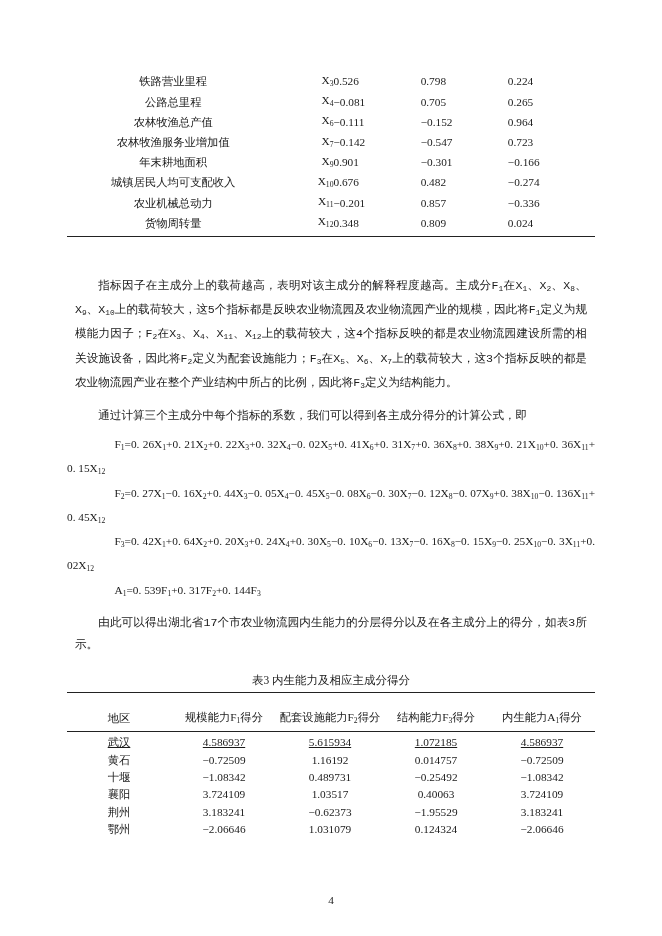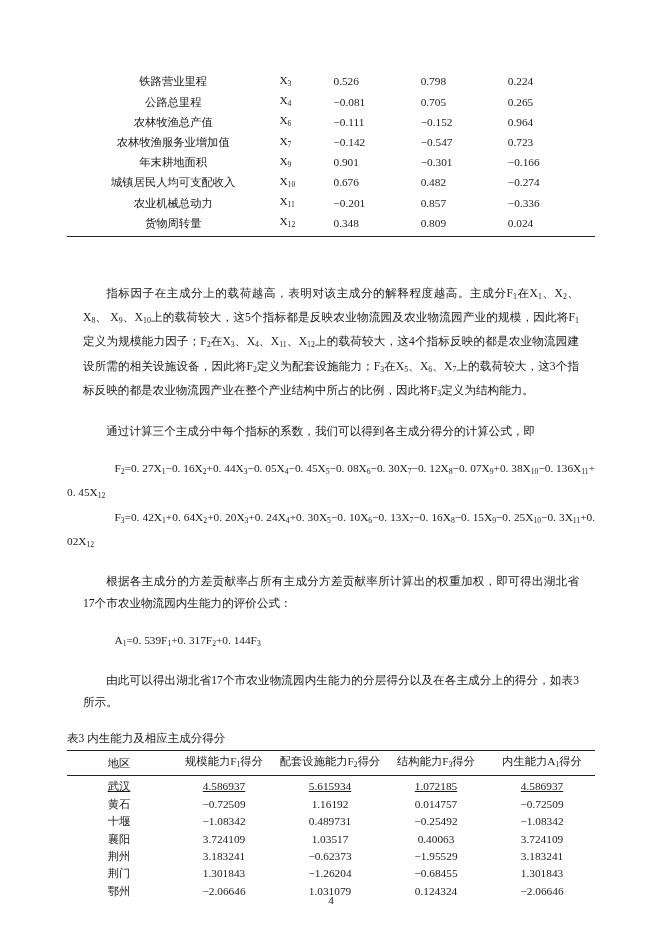--- a/index.html
+++ b/index.html
@@ -38,70 +38,71 @@
   }
   .tbl-cont td {
     font-size: 11.3px;
     line-height: 17.3px;
     padding: 0;
     height: 17.3px;
     vertical-align: middle;
     white-space: nowrap;
   }
   .tbl-cont .c-label { width: 212px; text-align: center; }
-  .tbl-cont .c-code  { width: 54px;  text-align: left; }
+  .tbl-cont .c-code  { width: 54px;  text-align: right; }
   .tbl-cont .c-num   { width: 87px;  text-align: left; }
   .tbl-cont tr.last td { border-bottom: 1.1px solid #222; padding-bottom: 2px; }
 
   sub { font-size: 0.68em; vertical-align: -0.25em; }
 
   
   p.para {
     font-size: 11.6px;
     line-height: 21.4px;
-    margin: 16px;
+    margin: 8px;
     text-align: justify;
     text-justify: inter-ideograph;
     text-indent: 2em;
+    font-family: Liberation Mono, monospace;
   }
   .gap-before-text { height: 30px; }
 
   p.formula {
     font-size: 11.3px;
     line-height: 21.4px;
     margin: 0;
     text-indent: 4.2em;
     word-break: break-all;
     text-align: justify;
   }
 
   
   .tbl3-wrap { margin-top: 16px; }
   .tbl3-caption {
-    text-align: left;
+    text-align: center;
     font-size: 11.5px;
     line-height: 19px;
     margin-bottom: 2px;
   }
   table.tbl3 {
     width: 100%;
     border-collapse: collapse;
     table-layout: fixed;
     border-top: 1.3px solid #222;
   }
   table.tbl3 th, table.tbl3 td {
     font-size: 11.3px;
     line-height: 17.4px;
     font-weight: normal;
     padding: 0;
     text-align: center;
     vertical-align: middle;
     white-space: nowrap;
   }
-  table.tbl3 thead th { padding-top: 2px; }
+  table.tbl3 thead th { padding-top: 16px; }
   table.tbl3 thead tr.hdr th { border-bottom: 1.1px solid #222; padding-bottom: 2px; }
   table.tbl3 th.c0 { width: 104px; }
   table.tbl3 th.cx { width: 106px; }
   table.tbl3 tbody tr:first-child td { padding-top: 2px; text-decoration: underline; }
   .hdr-inner { display: block; white-space: normal; line-height: 17.4px; }
 
   
   .pagenum {
     position: absolute;
     left: 0;
@@ -179,26 +180,26 @@
           </tr>
         </tbody>
     </table>
 
     <div class="gap-before-text"></div>
 
     <p class="para">指标因子在主成分上的载荷越高，表明对该主成分的解释程度越高。主成分F<sub>1</sub>在X<sub>1</sub>、X<sub>2</sub>、X<sub>8</sub>、 X<sub>9</sub>、X<sub>10</sub>上的载荷较大，这5个指标都是反映农业物流园及农业物流园产业的规模，因此将F<sub>1</sub>定义为规模能力因子；F<sub>2</sub>在X<sub>3</sub>、X<sub>4</sub>、X<sub>11</sub>、X<sub>12</sub>上的载荷较大，这4个指标反映的都是农业物流园建设所需的相关设施设备，因此将F<sub>2</sub>定义为配套设施能力；F<sub>3</sub>在X<sub>5</sub>、X<sub>6</sub>、X<sub>7</sub>上的载荷较大，这3个指标反映的都是农业物流园产业在整个产业结构中所占的比例，因此将F<sub>3</sub>定义为结构能力。</p>
 
     <p class="para">通过计算三个主成分中每个指标的系数，我们可以得到各主成分得分的计算公式，即</p>
 
+    <p class="formula">F<sub>1</sub>=0. 26X<sub>1</sub>+0. 21X<sub>2</sub>+0. 22X<sub>3</sub>+0. 32X<sub>4</sub>−0. 02X<sub>5</sub>+0. 41X<sub>6</sub>+0. 31X<sub>7</sub>+0. 36X<sub>8</sub>+0. 38X<sub>9</sub>+0. 21X<sub>10</sub>+0. 36X<sub>11</sub>+0. 15X<sub>12</sub></p>
 
     <p class="formula">F<sub>2</sub>=0. 27X<sub>1</sub>−0. 16X<sub>2</sub>+0. 44X<sub>3</sub>−0. 05X<sub>4</sub>−0. 45X<sub>5</sub>−0. 08X<sub>6</sub>−0. 30X<sub>7</sub>−0. 12X<sub>8</sub>−0. 07X<sub>9</sub>+0. 38X<sub>10</sub>−0. 136X<sub>11</sub>+0. 45X<sub>12</sub></p>
 
     <p class="formula">F<sub>3</sub>=0. 42X<sub>1</sub>+0. 64X<sub>2</sub>+0. 20X<sub>3</sub>+0. 24X<sub>4</sub>+0. 30X<sub>5</sub>−0. 10X<sub>6</sub>−0. 13X<sub>7</sub>−0. 16X<sub>8</sub>−0. 15X<sub>9</sub>−0. 25X<sub>10</sub>−0. 3X<sub>11</sub>+0. 02X<sub>12</sub></p>
 
-    <p class="para">根据各主成分的方差贡献率占所有主成分方差贡献率所计算出的权重加权，即可得出湖北省17个市农业物流园内生能力的评价公式：</p>
 
     <p class="formula">A<sub>1</sub>=0. 539F<sub>1</sub>+0. 317F<sub>2</sub>+0. 144F<sub>3</sub></p>
 
     <p class="para">由此可以得出湖北省17个市农业物流园内生能力的分层得分以及在各主成分上的得分，如表3所示。</p>
 
     <div class="tbl3-wrap">
       <div class="tbl3-caption">表3  内生能力及相应主成分得分</div>
       <table class="tbl3">
         <thead>
           <tr class="hdr">
@@ -251,27 +252,20 @@
               <td>3.724109</td>
             </tr>
             <tr>
               <td>荆州</td>
               <td>3.183241</td>
               <td>−0.62373</td>
               <td>−1.95529</td>
               <td>3.183241</td>
             </tr>
             <tr>
-              <td>荆门</td>
-              <td>1.301843</td>
-              <td>−1.26204</td>
-              <td>−0.68455</td>
-              <td>1.301843</td>
-            </tr>
-            <tr>
               <td>鄂州</td>
               <td>−2.06646</td>
               <td>1.031079</td>
               <td>0.124324</td>
               <td>−2.06646</td>
             </tr>
           </tbody>
       </table>
     </div>
 

